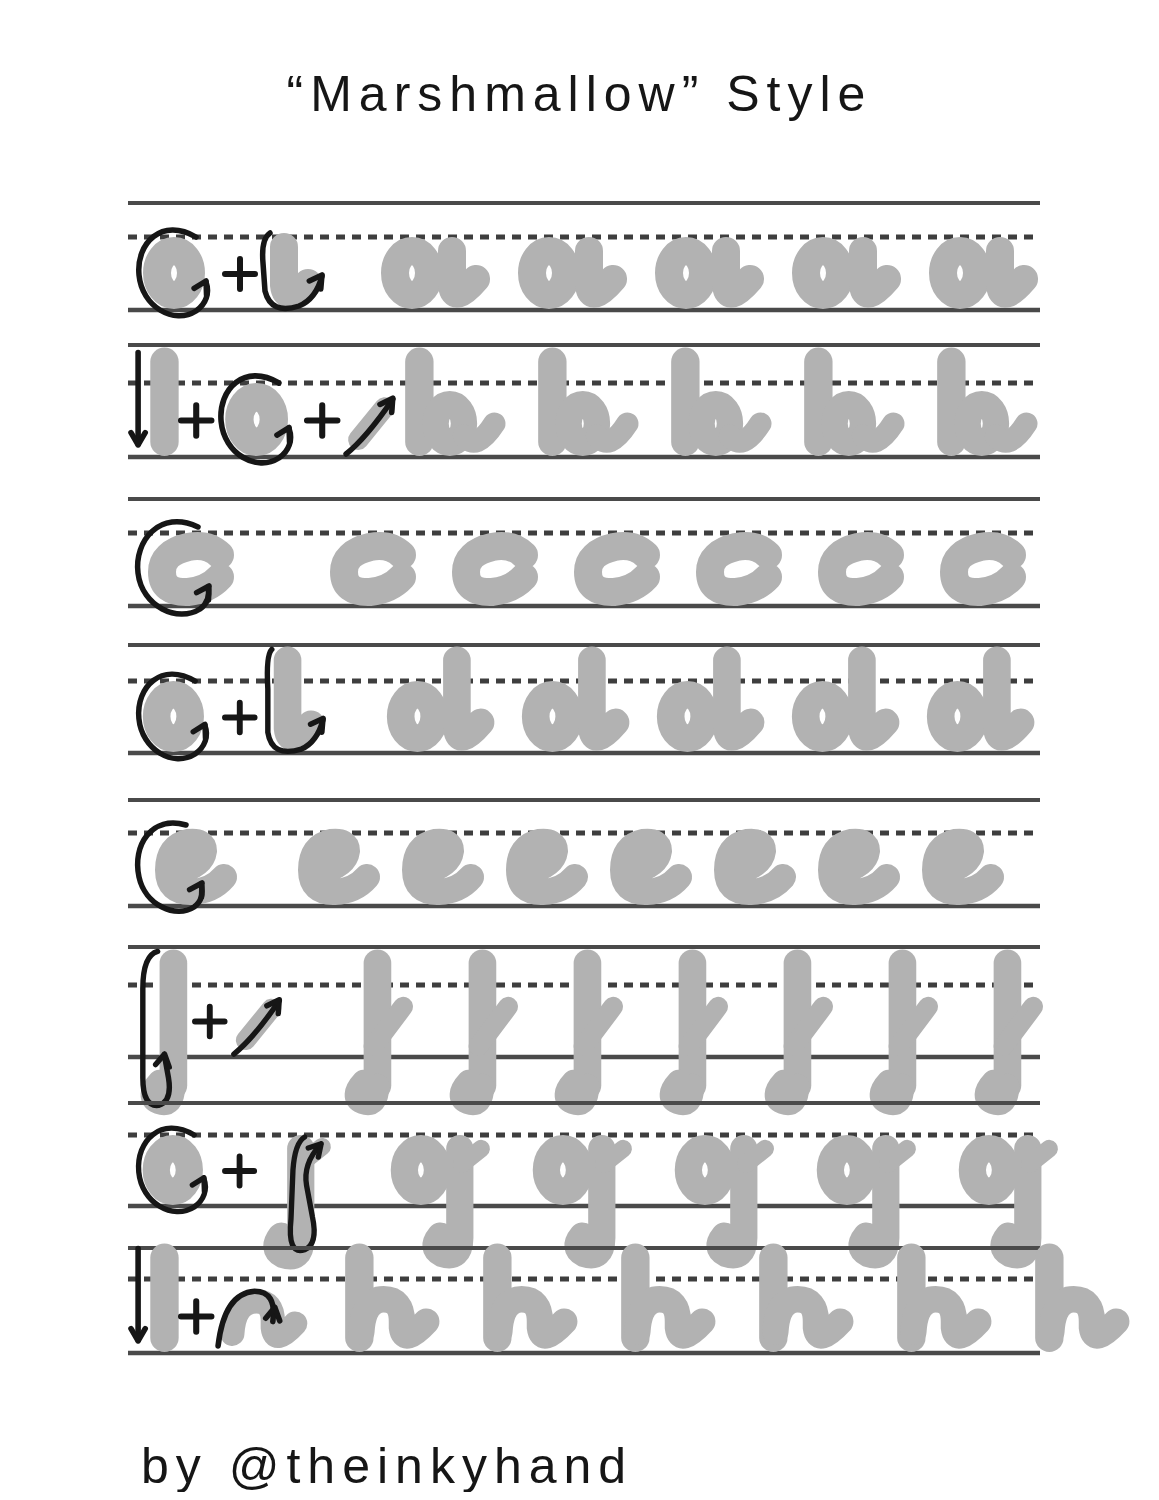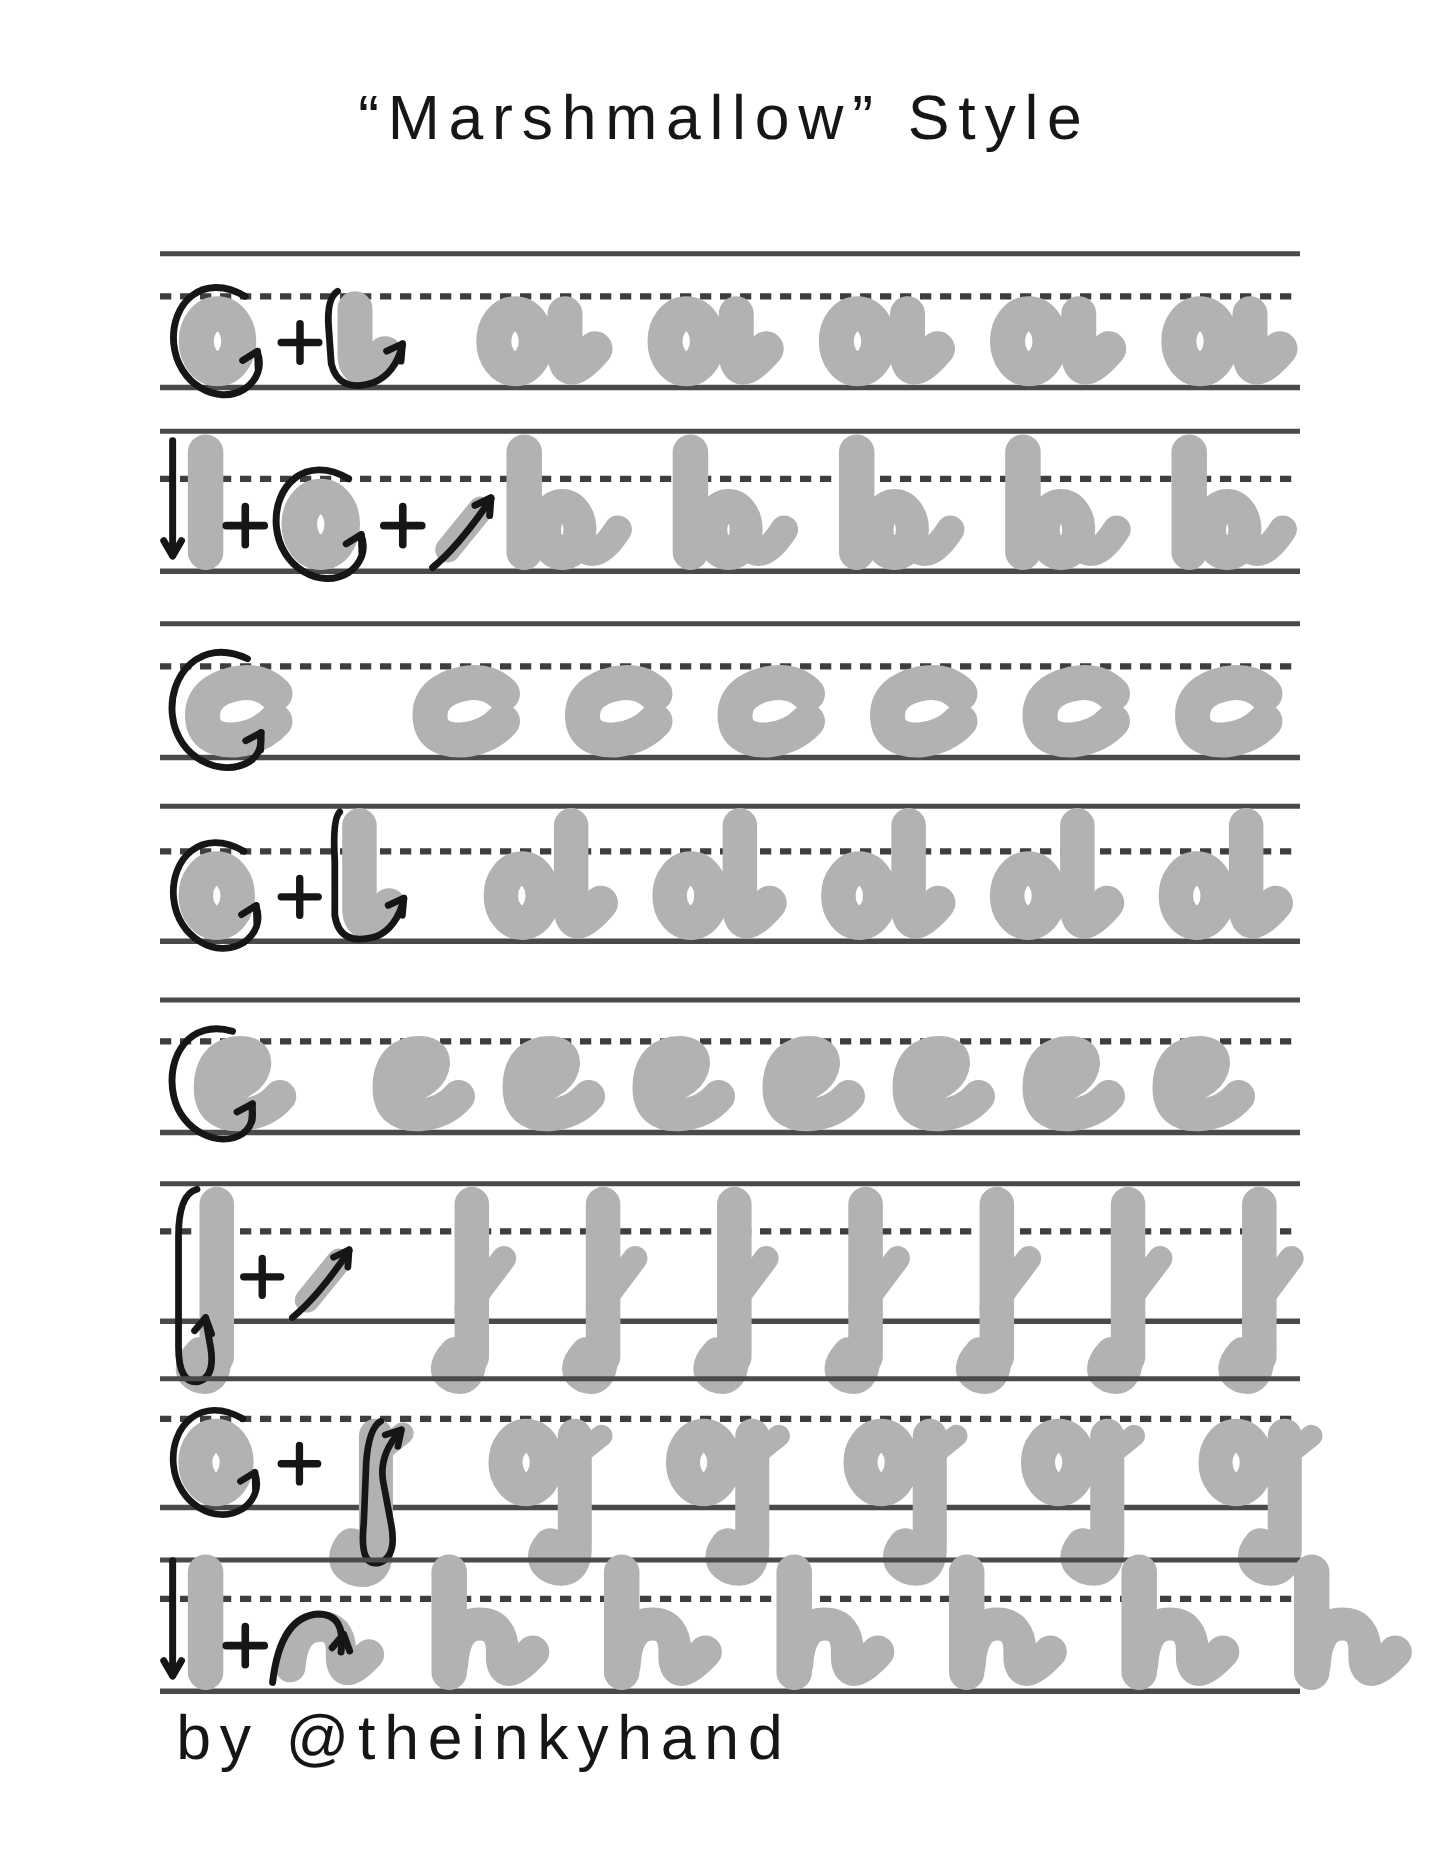--- a/index.html
+++ b/index.html
@@ -13,21 +13,21 @@
   .sheet-svg{position:absolute;left:0;top:0;}
   .title{
     position:absolute;top:66px;left:0;width:1159px;
     text-align:center;
     font-size:50px;line-height:57px;
     letter-spacing:7px;
     color:#161616;
     font-weight:400;
   }
   .footer-credit{
-    position:absolute;left:141px;top:1361px;
+    position:absolute;left:141px;top:1437px;
     font-size:50px;letter-spacing:7px;color:#161616;white-space:nowrap;
   }
   .footer-page{
     position:absolute;right:122px;top:1385px;
     font-size:50px;letter-spacing:7px;color:#161616;white-space:nowrap;
   }
 </style>
 </head>
 <body>
 

